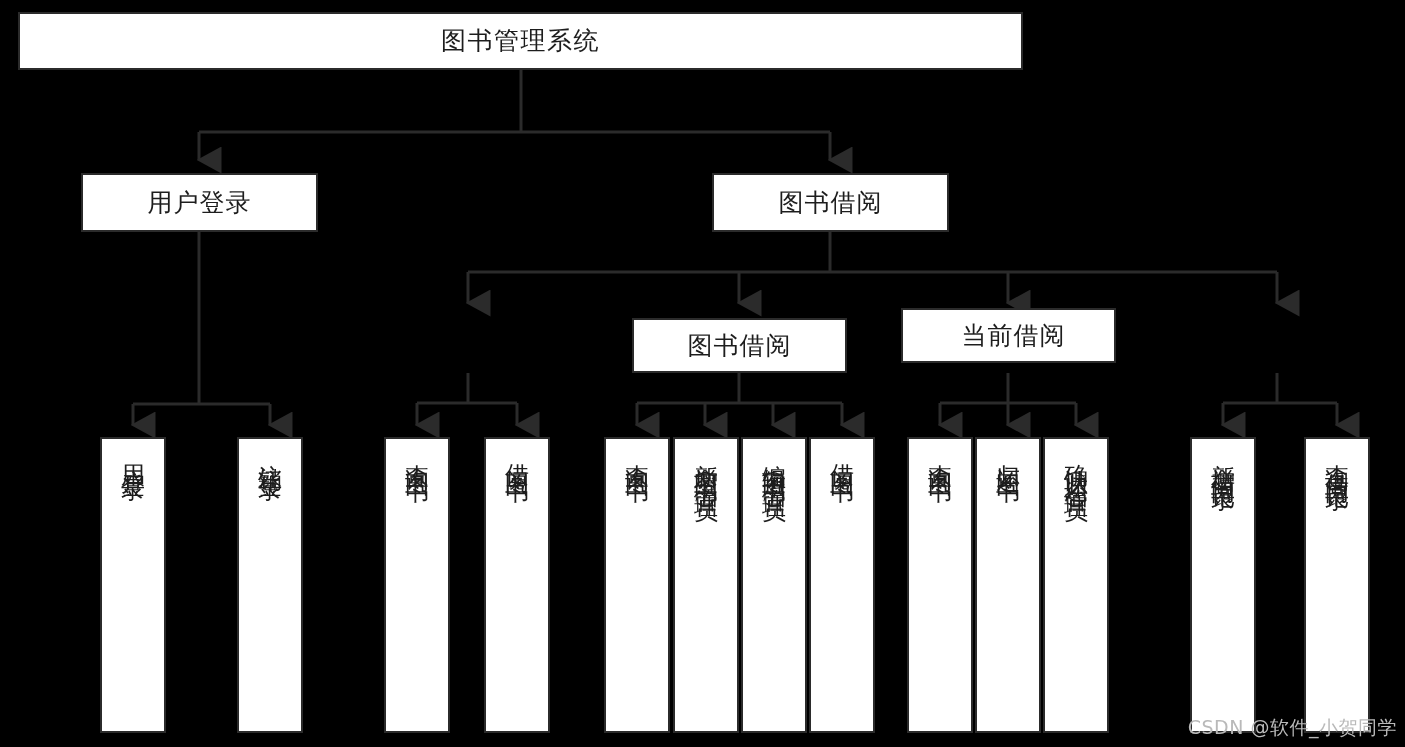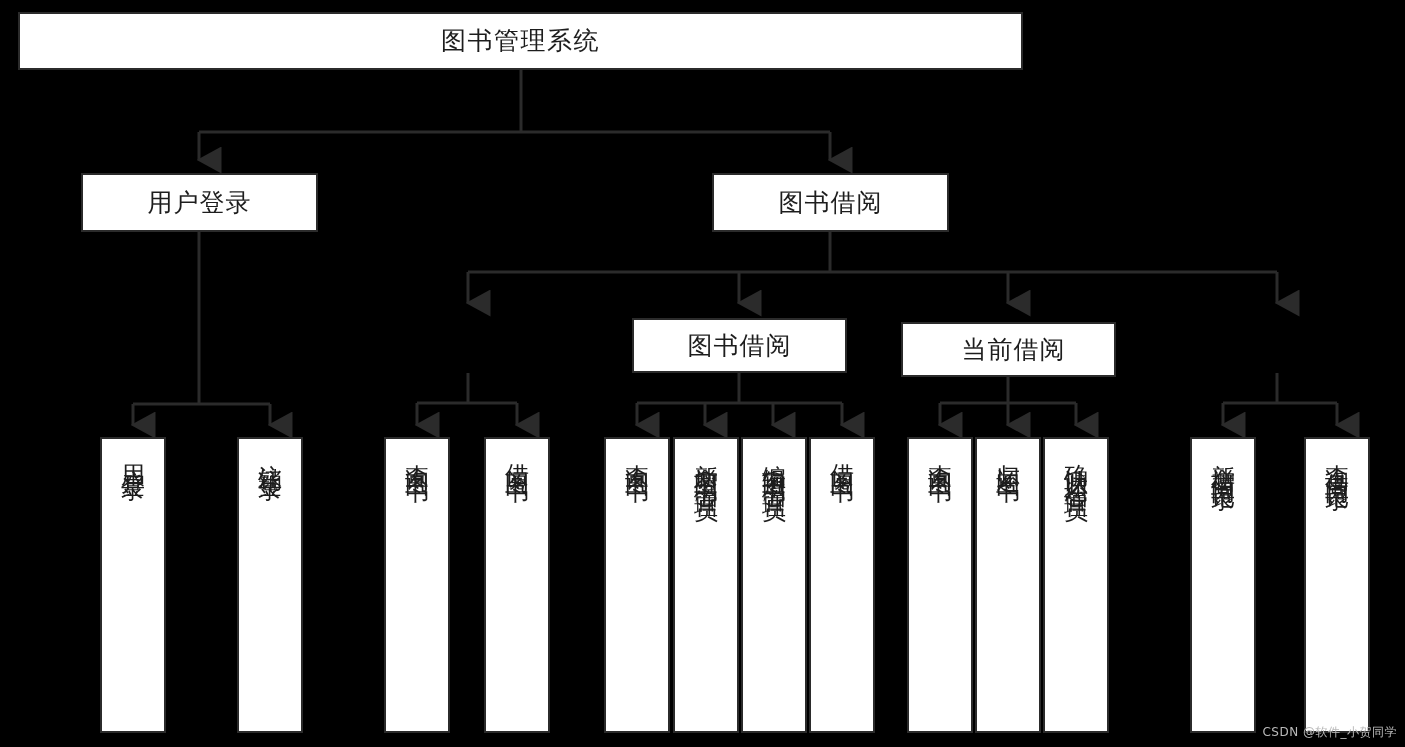--- a/index.html
+++ b/index.html
@@ -61,21 +61,21 @@
     text-orientation: upright;
     font-size: 24px;
     line-height: 1.0;
     letter-spacing: 5px;
     white-space: nowrap;
   }
   .watermark {
     position: absolute;
     right: 8px;
     bottom: 6px;
-    font-size: 12px;
+    font-size: 19px;
     color: #b9b9b9;
     letter-spacing: 0.5px;
     z-index: 20;
     white-space: nowrap;
   }
 </style>
 </head>
 <body>
 
 <div id="canvas">
@@ -140,21 +140,21 @@
   <div class="node h" style="left:81px; top:173px; width:237px; height:59px;">
     <span class="label">用户登录</span>
   </div>
   <div class="node h" style="left:712px; top:173px; width:237px; height:59px;">
     <span class="label">图书借阅</span>
   </div>
 
   <div class="node h" style="left:632px; top:318px; width:215px; height:55px;">
     <span class="label">图书借阅</span>
   </div>
-  <div class="node h" style="left:901px; top:322px; width:215px; height:55px;padding-left:10px;">
+  <div class="node h" style="left:901px; top:308px; width:215px; height:55px;padding-left:10px;">
     <span class="label">当前借阅</span>
   </div>
 
   <div class="node v" style="left:100px; top:437px; width:66px; height:296px;">
     <span class="label">用户登录</span>
   </div>
   <div class="node v" style="left:237px; top:437px; width:66px; height:296px;">
     <span class="label">注销登录</span>
   </div>
 

